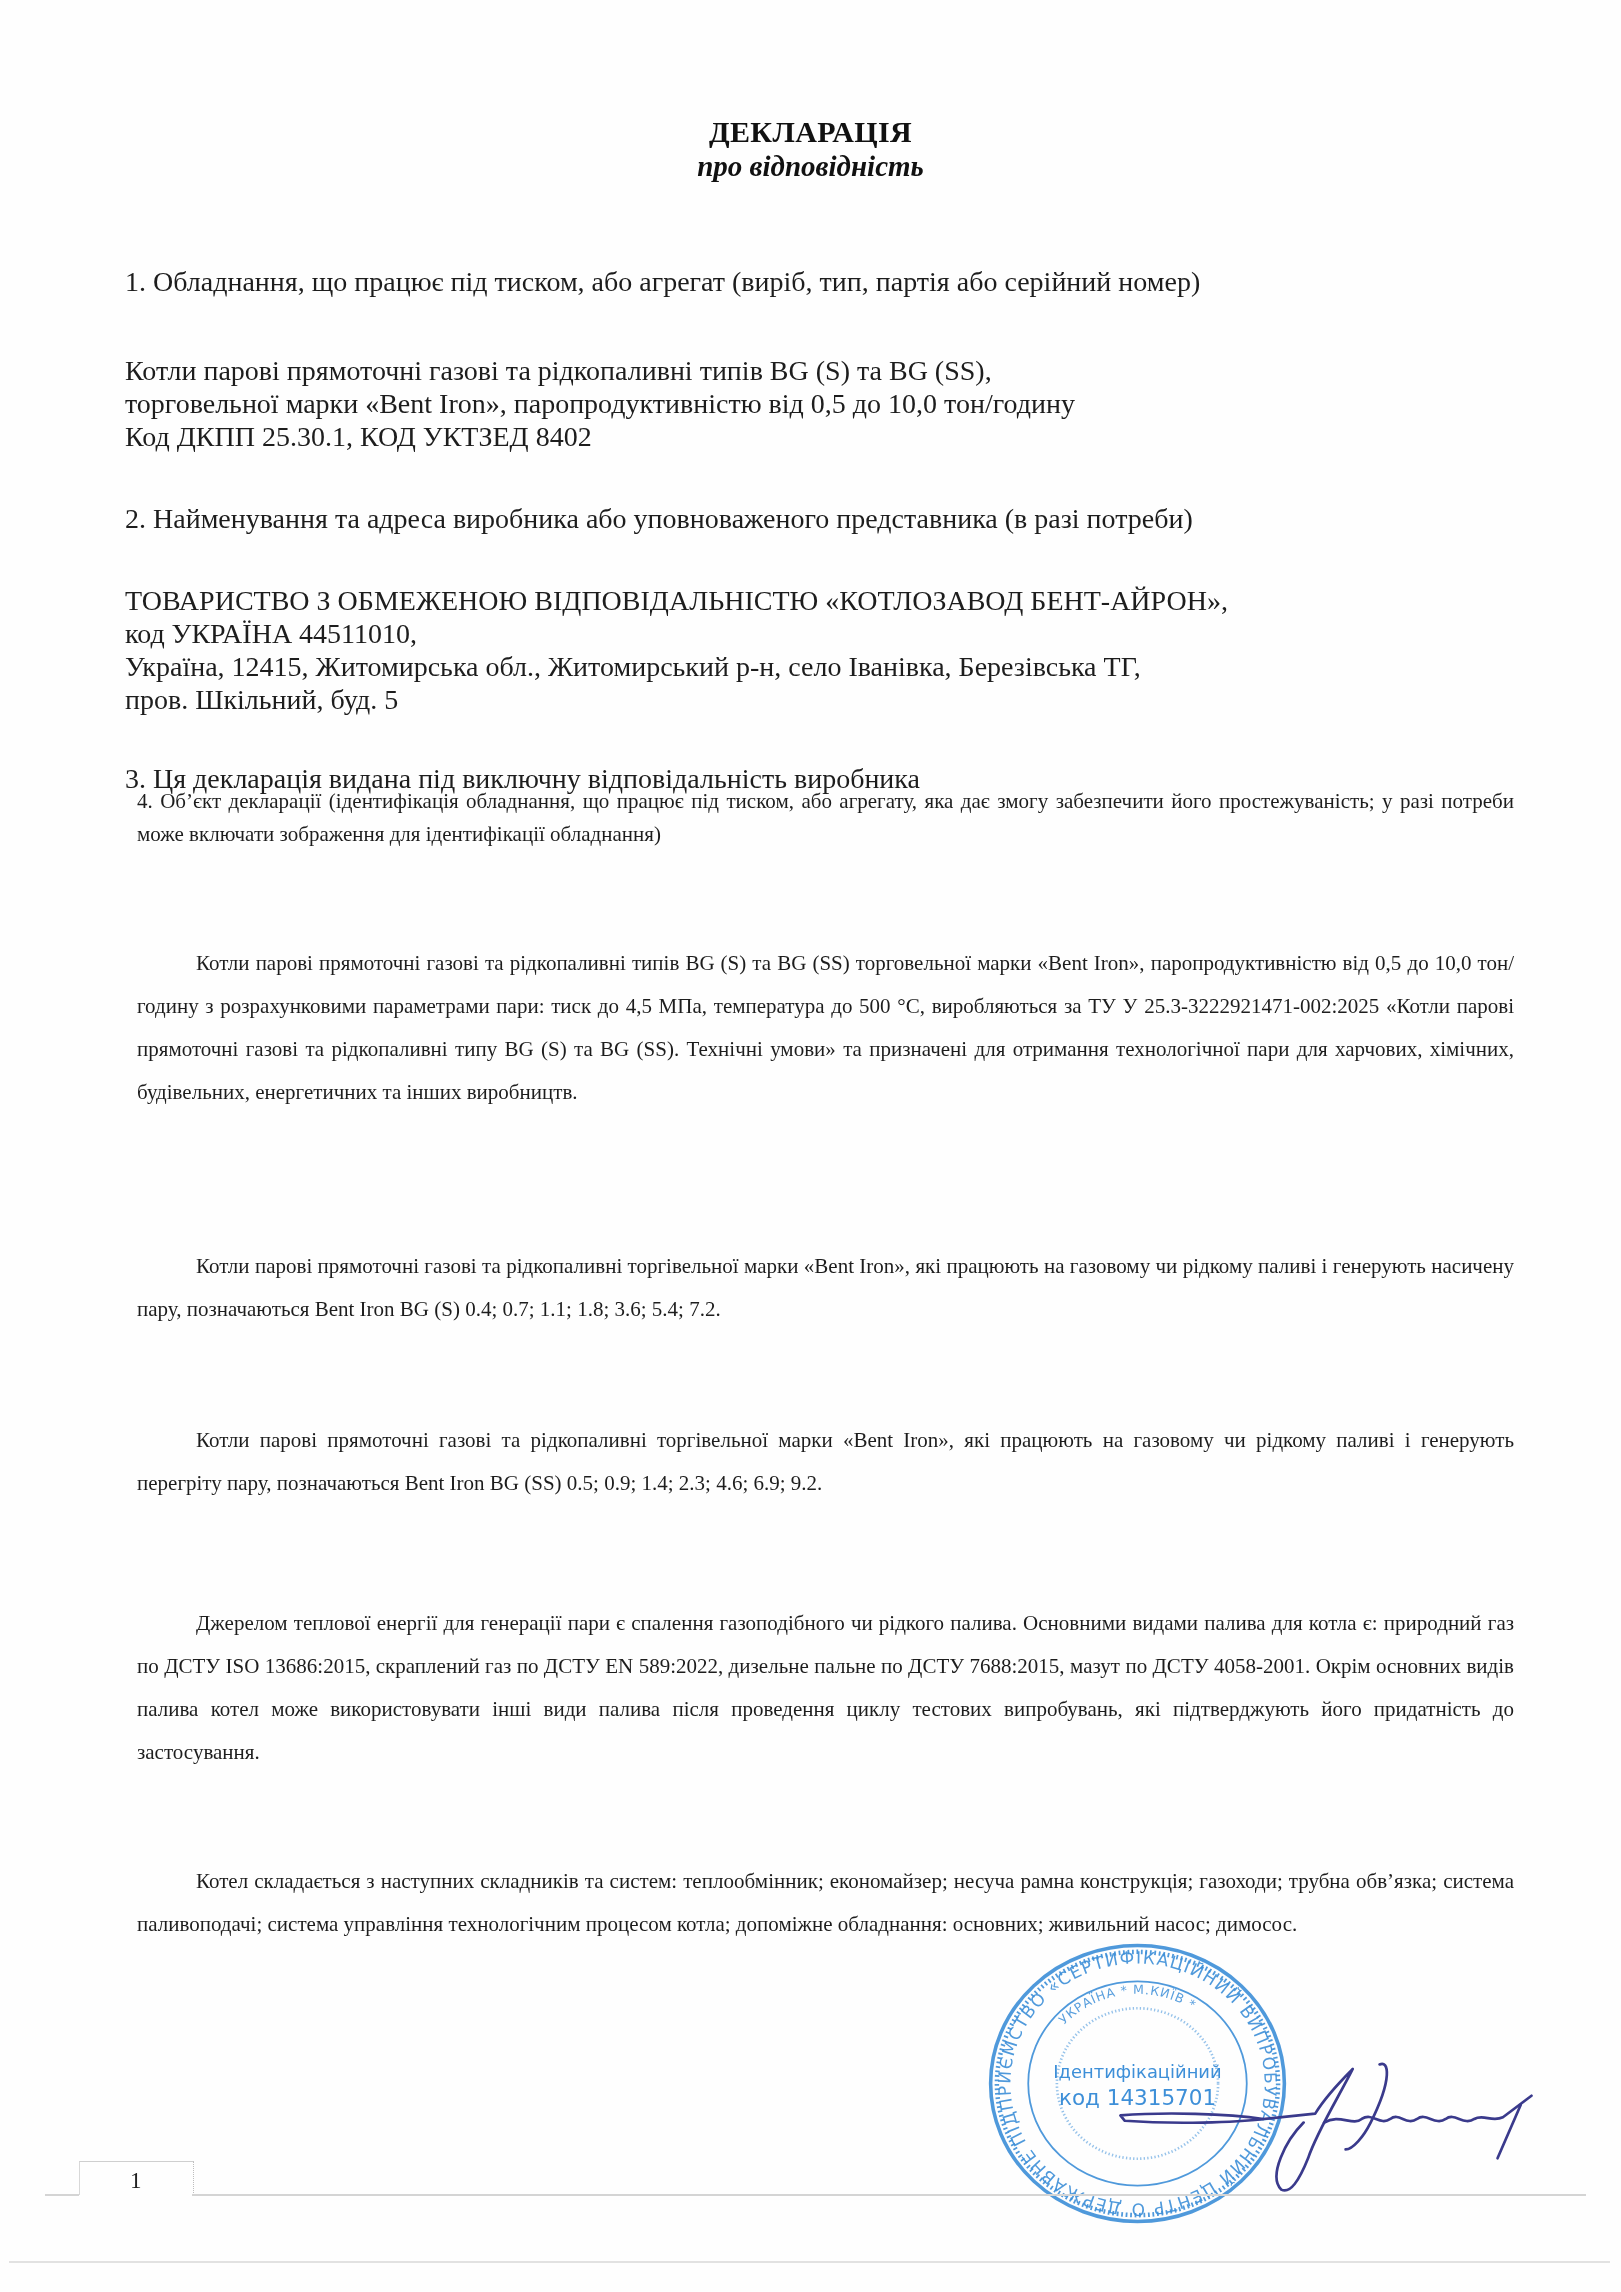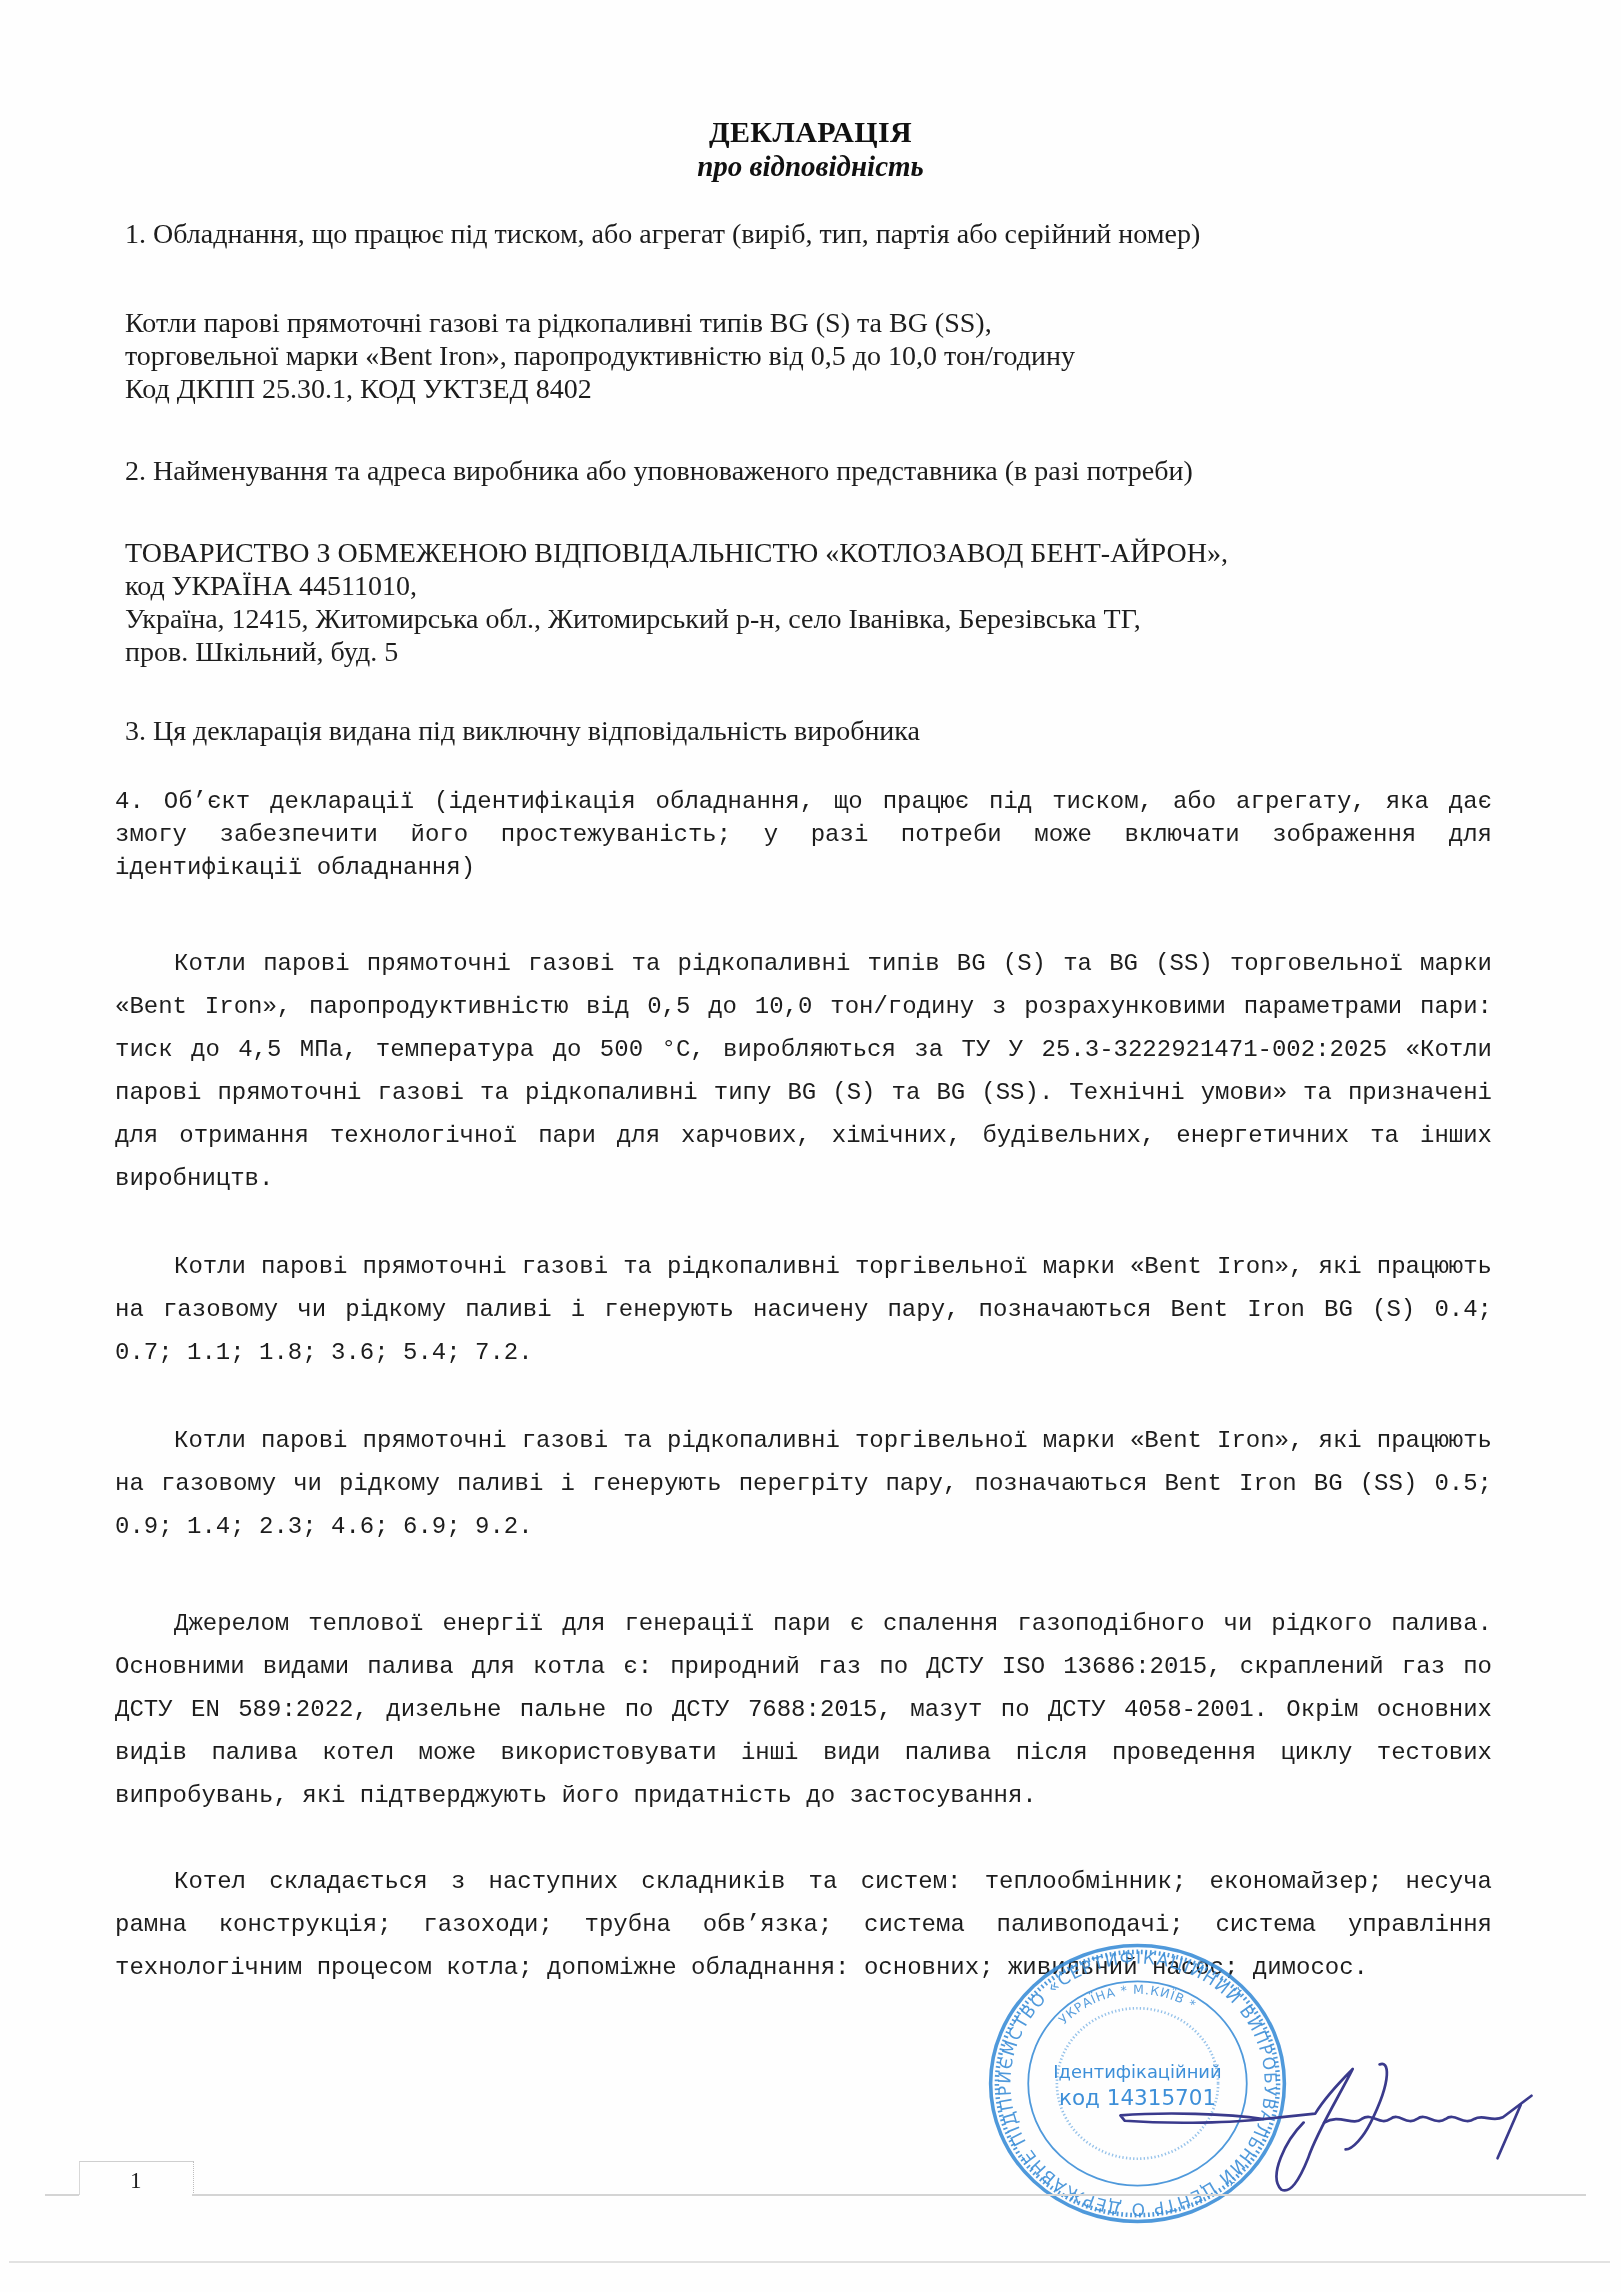--- a/index.html
+++ b/index.html
@@ -41,31 +41,31 @@
     font-style: italic;
   }
   .text {
     position: absolute;
     left: 125px;
     width: 1379px;
     font-size: 28px;
     line-height: 33px;
     color: #1d1d1d;
     white-space: nowrap;
+    margin-top: 48px;
   }
   .line { display: block; height: 33px; }
   .justify {
     position: absolute;
-    left: 115px;
+    left: 137px;
     width: 1377px;
-    font-size: 24px;
+    font-size: 21px;
     color: #1d1d1d;
     text-align: justify;
     text-align-last: left;
-    font-family: Liberation Mono, monospace;
   }
   .justify.s37 { line-height: 33px; }
   .justify.s47 { line-height: 43px; }
   .indent { text-indent: 59px; }
 
   
   .stamp {
     position: absolute;
     left: 987px; top: 1942px;
     width: 301px; height: 283px;

